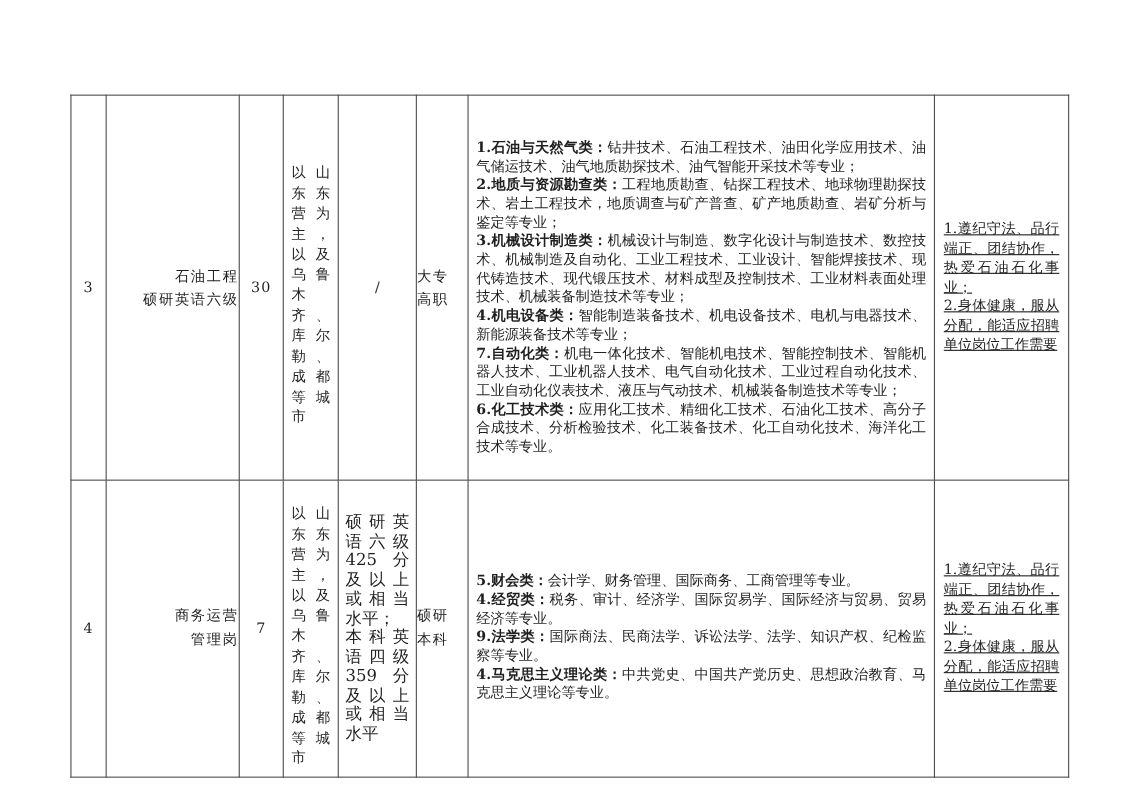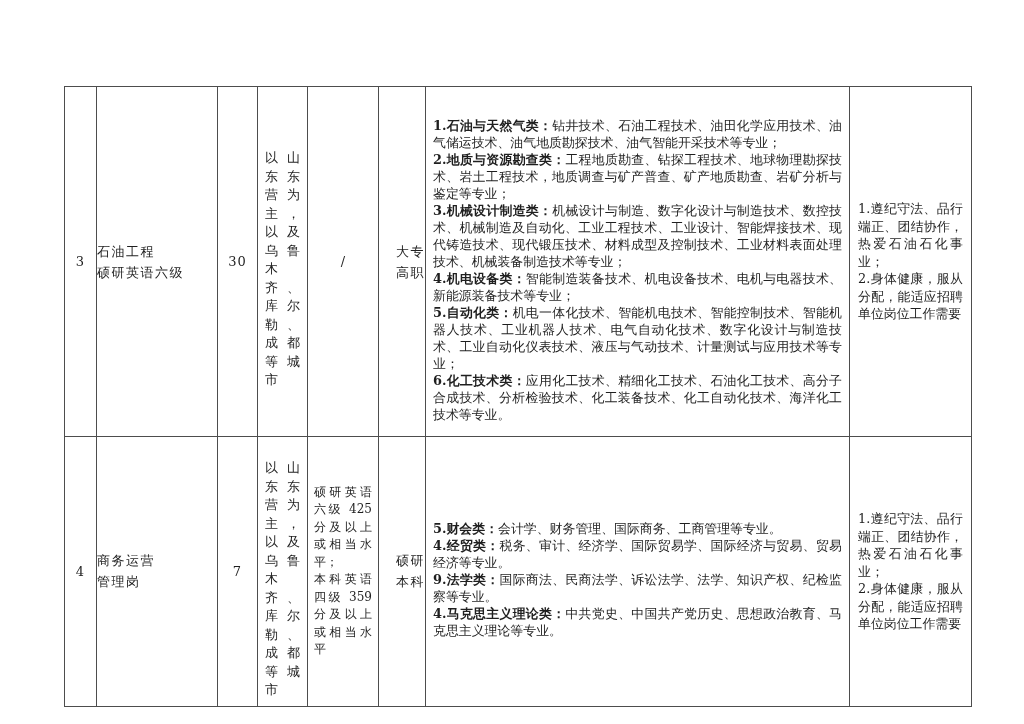--- a/index.html
+++ b/index.html
@@ -15,40 +15,40 @@
   td{
     border:1px solid #4d4d4d;vertical-align:middle;background:#fff;
     overflow:hidden;padding:0;
   }
   tr.r1 td{height:322px;}
   tr.r2 td{height:209px;}
   .cell-seq,.cell-count{
     text-align:center;font-size:13px;letter-spacing:1px;
   }
   .cell-pos div{
-    text-align:left;font-size:13px;line-height:21px;letter-spacing:1.5px;
+    text-align:right;font-size:13px;line-height:21px;letter-spacing:1.5px;
   }
   .cell-loc{padding:6px 7px;}
   .cell-loc div{
     font-size:13px;line-height:18.5px;text-align:justify;text-justify:inter-ideograph;margin-top:16px;
   }
   .cell-eng{padding:6px 6px;}
   .eng-slash{text-align:center;font-size:13px;}
   .cell-eng p{
-    margin:0;font-size:12px;line-height:17.5px;text-align:justify;text-justify:inter-ideograph;
+    margin:0;font-size:15px;line-height:17.5px;text-align:justify;text-justify:inter-ideograph;
   }
   .cell-edu div{
-    text-align:right;font-size:13px;line-height:21px;letter-spacing:1.5px;
+    text-align:left;font-size:13px;line-height:21px;letter-spacing:1.5px;
   }
   .cell-majors{padding:22px 7px 5px 7px;vertical-align:middle;}
   .major-item{
     font-size:12.9px;line-height:17px;text-align:justify;text-justify:inter-ideograph;
   }
   .major-item .lbl{font-weight:bold;}
-  .cell-reqs{padding:6px 8px;}
+  .cell-reqs{padding:6px 8px;text-decoration:underline;}
   .cell-reqs div{
     font-size:12.9px;line-height:17.5px;text-align:justify;text-justify:inter-ideograph;
   }
 </style>
 </head>
 <body>
 
 <table class="doc">
   <colgroup>
     <col style="width:32px">
@@ -92,21 +92,21 @@
       <div class="major-item">
         <span class="lbl">2.地质与资源勘查类：</span><span>工程地质勘查、钻探工程技术、地球物理勘探技术、岩土工程技术，地质调查与矿产普查、矿产地质勘查、岩矿分析与鉴定等专业；</span>
       </div>
       <div class="major-item">
         <span class="lbl">3.机械设计制造类：</span><span>机械设计与制造、数字化设计与制造技术、数控技术、机械制造及自动化、工业工程技术、工业设计、智能焊接技术、现代铸造技术、现代锻压技术、材料成型及控制技术、工业材料表面处理技术、机械装备制造技术等专业；</span>
       </div>
       <div class="major-item">
         <span class="lbl">4.机电设备类：</span><span>智能制造装备技术、机电设备技术、电机与电器技术、新能源装备技术等专业；</span>
       </div>
       <div class="major-item">
-        <span class="lbl">5.自动化类：</span><span>机电一体化技术、智能机电技术、智能控制技术、智能机器人技术、工业机器人技术、电气自动化技术、数字化设计与制造技术、工业自动化仪表技术、液压与气动技术、计量测试与应用技术等专业；</span>
+        <span class="lbl">7.自动化类：</span><span>机电一体化技术、智能机电技术、智能控制技术、智能机器人技术、工业机器人技术、电气自动化技术、工业过程自动化技术、工业自动化仪表技术、液压与气动技术、机械装备制造技术等专业；</span>
       </div>
       <div class="major-item">
         <span class="lbl">6.化工技术类：</span><span>应用化工技术、精细化工技术、石油化工技术、高分子合成技术、分析检验技术、化工装备技术、化工自动化技术、海洋化工技术等专业。</span>
       </div>
     </td>
 
     <td class="cell-reqs">
       <div>1.遵纪守法、品行端正、团结协作，热爱石油石化事业；</div>
       <div>2.身体健康，服从分配，能适应招聘单位岗位工作需要</div>
     </td>

